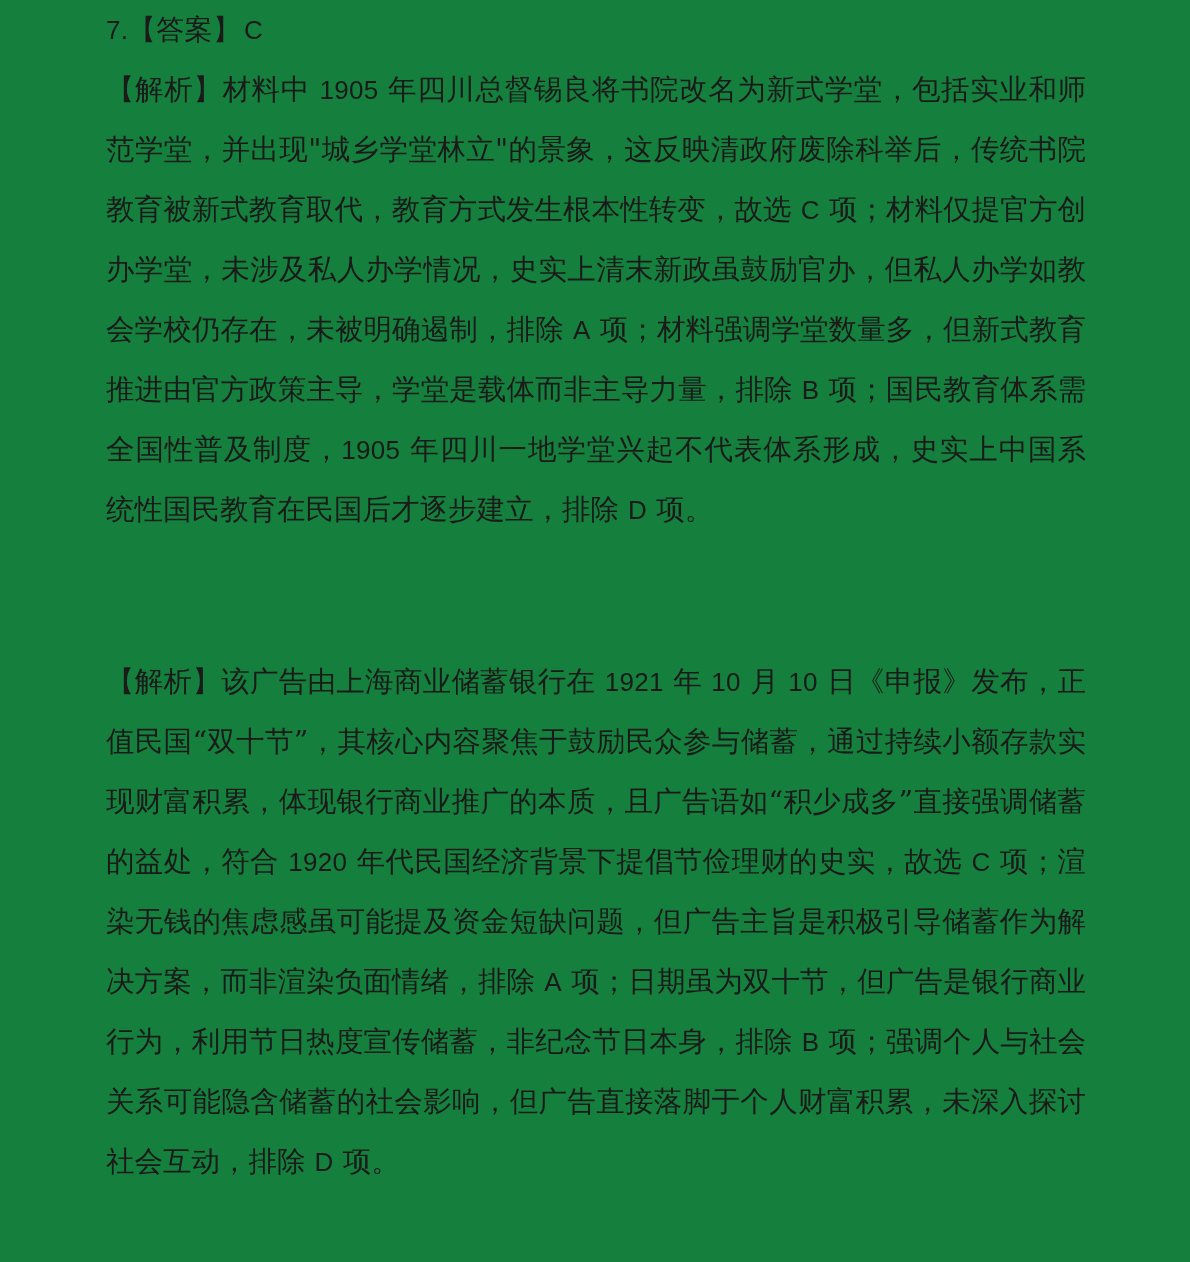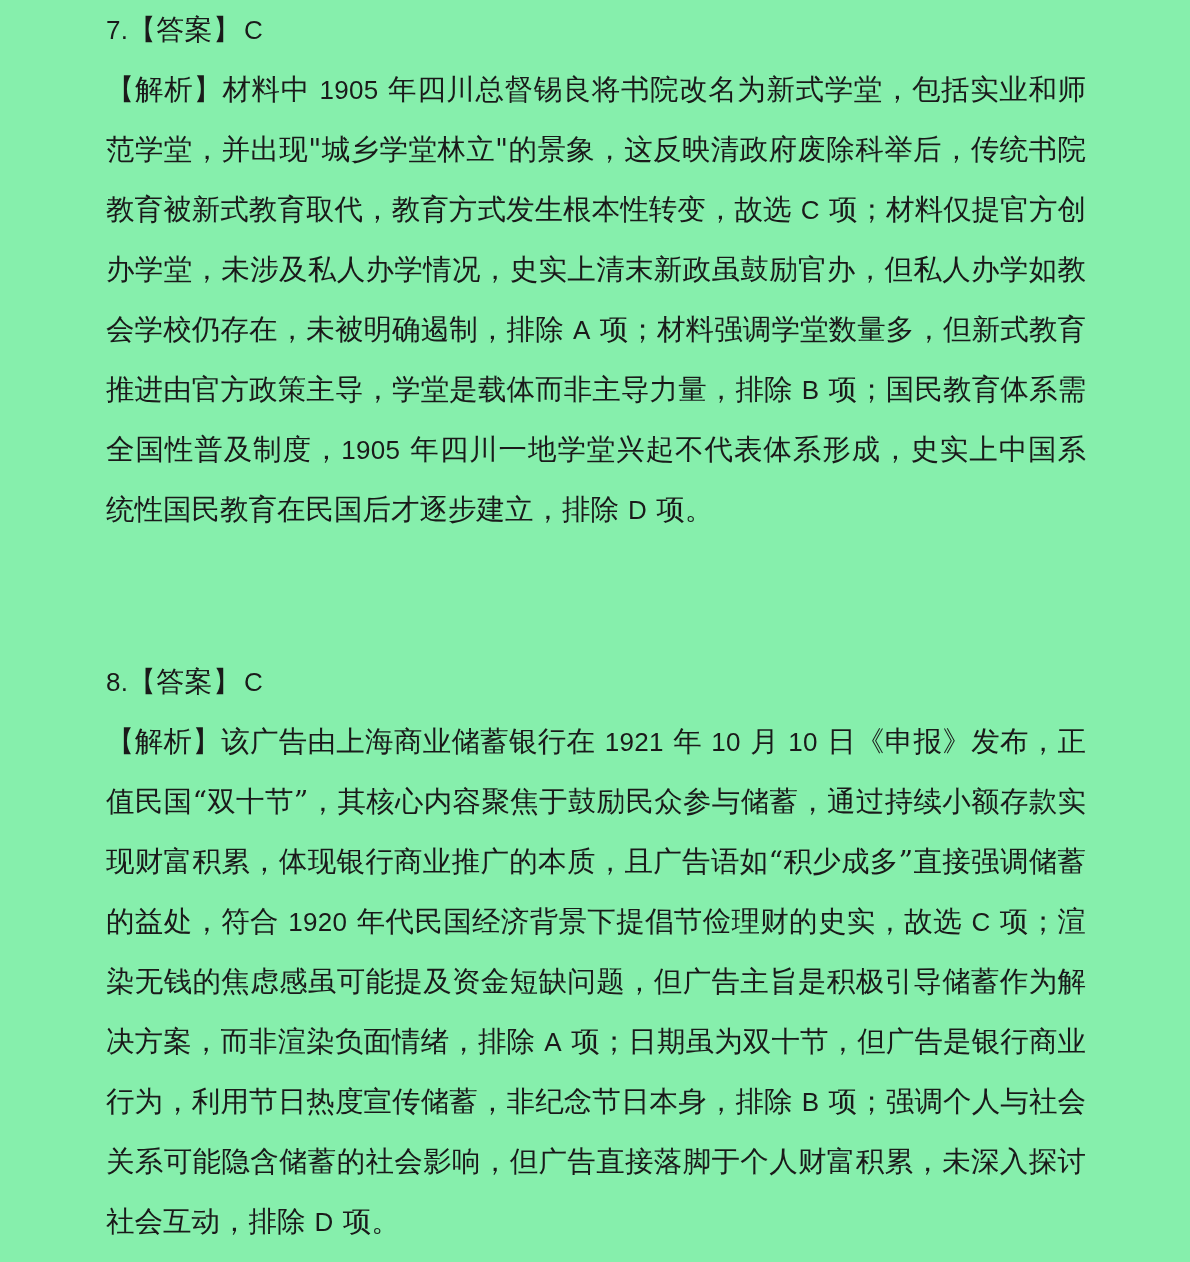--- a/index.html
+++ b/index.html
@@ -13,21 +13,21 @@
     overflow: hidden;
     font-family: "DejaVu Serif", serif;
     color: #1a1a1a;
     -webkit-font-smoothing: antialiased;
   }
 
   .page {
     position: relative;
     width: 1190px;
     height: 1262px;
-    background: #86efac;
+    background: #15803d;
     box-sizing: border-box;
     padding: 0;
   }
 
   .content {
     position: absolute;
     left: 106px;
     top: 0;
     width: 980px;
   }
@@ -89,23 +89,20 @@
       <div class="explanation">
         <span>【解析】</span><span>材料中 </span><span class="lat">1905</span><span> 年四川总督锡良将书院改名为新式学堂，包括实业和师范学堂，并出现"城乡学堂林立"的景象，这反映清政府废除科举后，传统书院教育被新式教育取代，教育方式发生根本性转变，故选 </span><span class="lat">C</span><span> 项；材料仅提官方创办学堂，未涉及私人办学情况，史实上清末新政虽鼓励官办，但私人办学如教会学校仍存在，未被明确遏制，排除 </span><span class="lat">A</span><span> 项；材料强调学堂数量多，但新式教育推进由官方政策主导，学堂是载体而非主导力量，排除 </span><span class="lat">B</span><span> 项；国民教育体系需全国性普及制度，</span><span class="lat">1905</span><span> 年四川一地学堂兴起不代表体系形成，史实上中国系统性国民教育在民国后才逐步建立，排除 </span><span class="lat">D</span><span> 项。</span>
       </div>
 
     </div>
 
     <div class="block-gap"></div>
 
     <div class="section sec8">
 
-      <div class="answer-line">
-        <span class="num">8.</span><span class="brackets">【答案】</span><span class="choice">C</span>
-      </div>
 
       <div class="explanation">
         <span>【解析】</span><span>该广告由上海商业储蓄银行在 </span><span class="lat">1921</span><span> 年 </span><span class="lat">10</span><span> 月 </span><span class="lat">10</span><span> 日《申报》发布，正值民国“双十节”，其核心内容聚焦于鼓励民众参与储蓄，通过持续小额存款实现财富积累，体现银行商业推广的本质，且广告语如“积少成多”直接强调储蓄的益处，符合 </span><span class="lat">1920</span><span> 年代民国经济背景下提倡节俭理财的史实，故选 </span><span class="lat">C</span><span> 项；渲染无钱的焦虑感虽可能提及资金短缺问题，但广告主旨是积极引导储蓄作为解决方案，而非渲染负面情绪，排除 </span><span class="lat">A</span><span> 项；日期虽为双十节，但广告是银行商业行为，利用节日热度宣传储蓄，非纪念节日本身，排除 </span><span class="lat">B</span><span> 项；强调个人与社会关系可能隐含储蓄的社会影响，但广告直接落脚于个人财富积累，未深入探讨社会互动，排除 </span><span class="lat">D</span><span> 项。</span>
       </div>
 
     </div>
 
   </div>
 </div>
 

